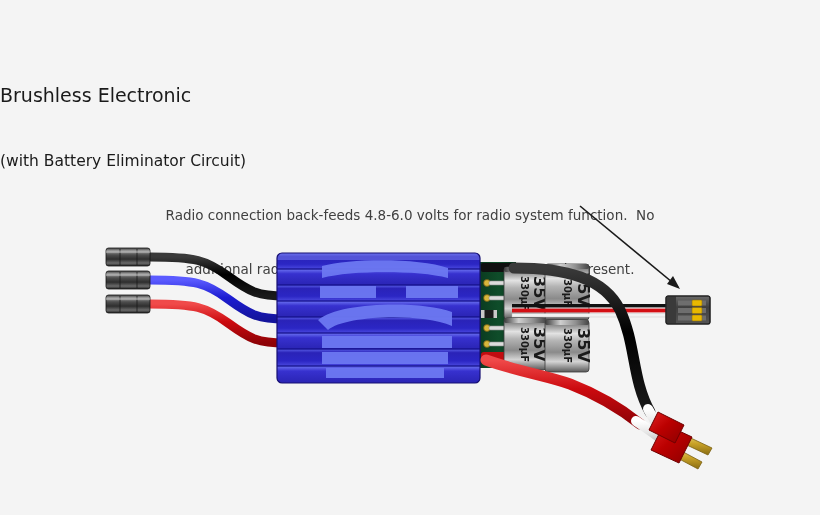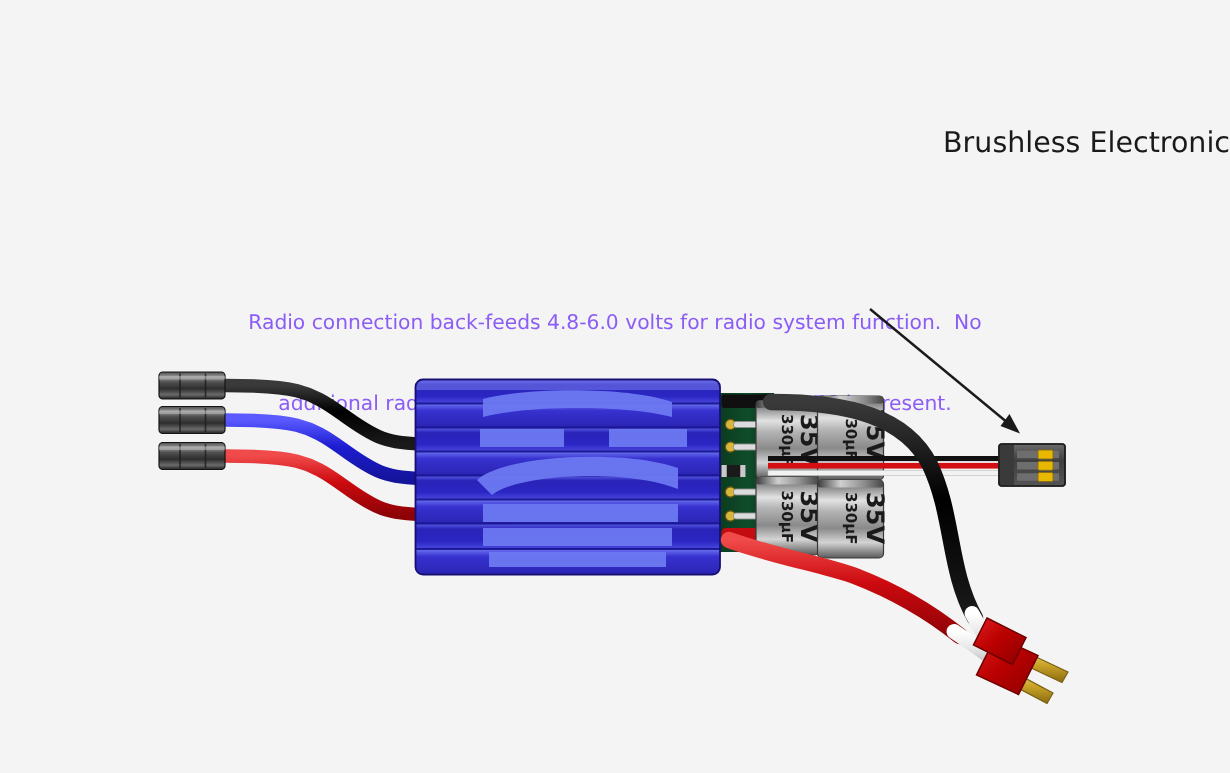--- a/index.html
+++ b/index.html
@@ -7,28 +7,28 @@
     width:820px;height:515px;
     background:#f4f4f4;
     font-family:"DejaVu Sans", sans-serif;
     overflow:hidden;
   }
   #stage{position:relative;width:820px;height:515px;background:#f4f4f4;}
 
   .txt{position:absolute;color:#1c1c1c;white-space:pre;}
 
   #title-block{
-    left:0;top:40px;width:820px;text-align:right;
+    left:0;top:40px;width:820px;text-align:left;
     font-size:19px;line-height:22px;color:#1a1a1a;
   }
   #title-line3{font-size:15.5px;line-height:22px;}
 
   #callout-note{
     left:0;top:170px;width:820px;text-align:center;
-    font-size:13.5px;line-height:18px;color:#8b5cf6;
+    font-size:13.5px;line-height:18px;color:#404040;
   }
 
   #footnote{
     left:118px;top:413px;width:420px;text-align:center;
     font-size:10.5px;line-height:14px;color:#1c1c1c;
   }
 
   svg#art{position:absolute;left:0;top:0;width:820px;height:515px;}
 
   .captext{
@@ -37,20 +37,21 @@
     font-weight:bold;
   }
 </style>
 </head>
 <body style="background: rgb(244, 244, 244);">
 
 <div id="stage" style="background: rgb(244, 244, 244);">
 
   <div class="txt" id="title-block">
     <div>Brushless Electronic</div>
+    <div id="title-line3">(with Battery Eliminator Circuit)</div>
   </div>
 
   <div class="txt" id="callout-note">
     <div>Radio connection back-feeds 4.8-6.0 volts for radio system function.  No</div>
     <div>additional radio system battery is *needed when a BEC is present.</div>
   </div>
 
   <div class="txt" id="footnote">
   </div>
 

